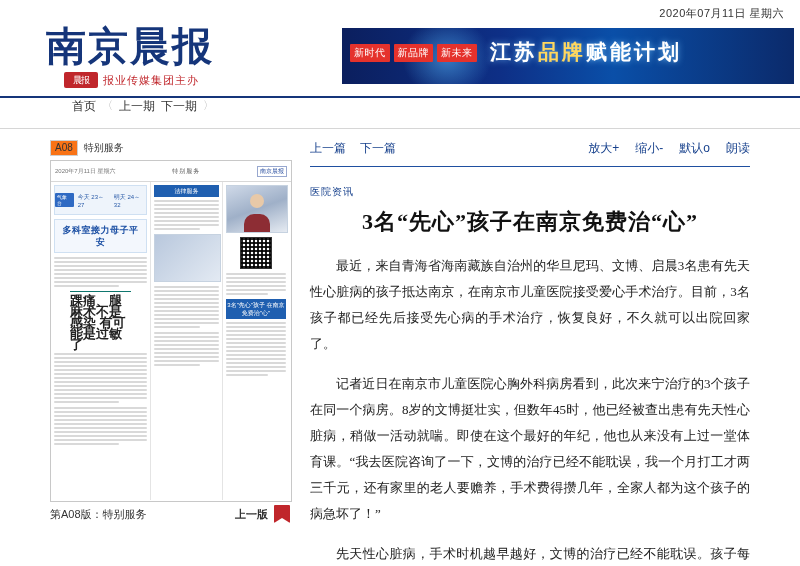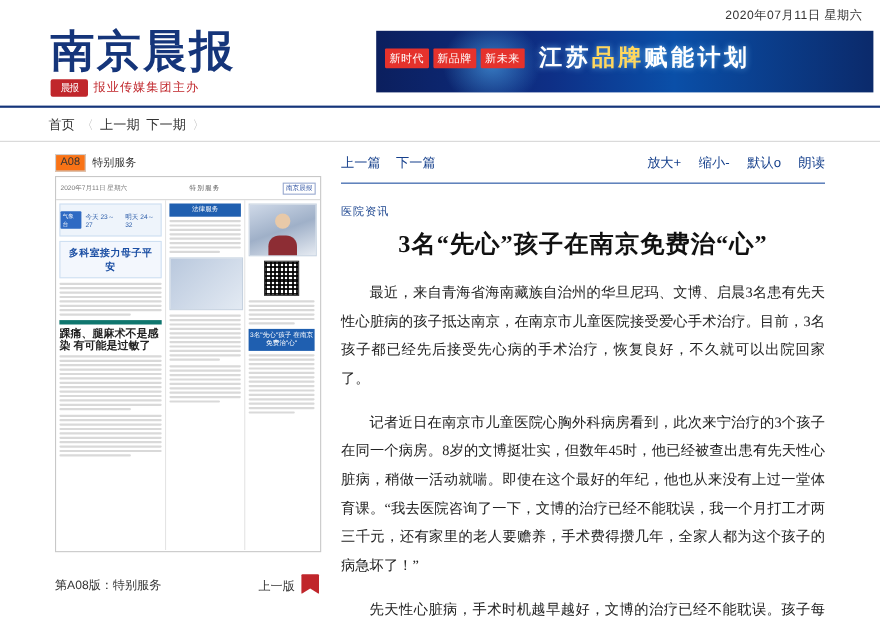--- a/index.html
+++ b/index.html
@@ -18,21 +18,21 @@
   }
 
   
   .masthead{position:absolute;left:0;top:22px;width:800px;height:68px;}
   .logo-zone{position:absolute;left:46px;top:2px;width:260px;}
   .logo-title{
     font-family:"Liberation Serif","DejaVu Serif",serif;
     font-weight:bold;font-size:40px;color:#15357a;letter-spacing:2px;
     line-height:46px;
   }
-  .logo-sub{display:flex;align-items:flex-start;gap:5px;margin-top:2px;}
+  .logo-sub{display:flex;align-items:center;gap:5px;margin-top:2px;margin-left:18px;}
   .logo-badge{
     width:34px;height:16px;background:#c0262b;border-radius:2px;
     color:#fff;font-size:9px;line-height:16px;text-align:center;letter-spacing:-1px;
   }
   .logo-sub-text{font-size:11px;color:#c0262b;letter-spacing:1px;}
 
   
   .banner{
     position:absolute;left:342px;top:6px;width:452px;height:56px;
     background:linear-gradient(90deg,#0b1f5e 0%,#0e2f86 35%,#0a4fa8 60%,#0b2a6b 100%);
@@ -59,21 +59,21 @@
     position:absolute;left:60px;top:-10px;width:90px;height:80px;
     background:radial-gradient(ellipse at center,rgba(90,190,255,.55),rgba(90,190,255,0) 70%);
   }
 
   
   .navbar{
     position:absolute;left:0;top:96px;width:800px;height:30px;
     border-top:2px solid #15357a;border-bottom:1px solid #d6d6d6;
     background:#fff;
   }
-  .navwrap{display:flex;align-items:center;height:30px;padding-left:44px;gap:6px;font-size:12px;color:#333;font-family:Liberation Mono, monospace;}
+  .navwrap{display:flex;align-items:flex-start;height:30px;padding-left:72px;gap:6px;font-size:12px;color:#333;font-family:Liberation Mono, monospace;}
   .navwrap a{color:#333;text-decoration:none;}
   .nav-sep{color:#bbb;font-size:11px;}
 
   
   .left-col{position:absolute;left:50px;top:140px;width:240px;}
   .pagehead{
     display:flex;align-items:center;gap:6px;font-size:10px;color:#333;margin-bottom:4px;
   }
   .pagehead .tagbox{
     background:#f97316;border:1px solid #cfcfcf;padding:0 4px;line-height:14px;
@@ -104,22 +104,22 @@
     display:flex;align-items:center;justify-content:center;gap:4px;
   }
   .mini-ad .badge{background:#2f6ac3;color:#fff;font-size:5px;padding:1px 2px;border-radius:1px;}
   .mini-ad .t{font-size:6px;color:#2a5ba8;}
   .lines{margin-bottom:4px;}
   .lines i{
     display:block;height:2px;background:#d9d9d9;margin:2px 0;border-radius:1px;
   }
   .lines i.s{width:70%;}
   .subhead{
-    font-size:10px;color:#222;font-weight:bold;line-height:11px;margin:4px 0 3px;
-    border-top:4px solid #0f766e;padding-top:3px;
+    font-size:13px;color:#222;font-weight:bold;line-height:11px;margin:4px 16px 3px;
+    border-top:1px solid #0f766e;padding-top:3px;
   }
   .photo{
     width:100%;height:46px;background:linear-gradient(135deg,#b9c8dd,#e3eaf3);
     border:1px solid #c6d2e0;margin-bottom:4px;position:relative;
   }
   .photo.person{background:linear-gradient(160deg,#cfd9e8 0%,#9fb0c8 50%,#e6ebf2 100%);}
   .photo .face{
     position:absolute;left:50%;top:8px;transform:translateX(-50%);
     width:14px;height:14px;border-radius:50%;background:#e8c9a8;
   }
@@ -137,23 +137,23 @@
   .bluebox{
     background:#1f5fb0;color:#fff;font-size:6px;text-align:center;
     padding:2px 1px;margin-bottom:3px;line-height:8px;
   }
   .paper-foot{
     position:absolute;left:0;bottom:0;width:100%;height:0;
   }
 
   .left-foot{
     display:flex;align-items:center;justify-content:space-between;
-    margin-top:20px;font-size:11px;color:#333;
-  }
-  .left-foot .lf-r{display:flex;align-items:flex-end;gap:6px;}
+    margin-top:3px;font-size:11px;color:#333;
+  }
+  .left-foot .lf-r{display:flex;align-items:center;gap:6px;font-weight:bold;}
   .redtag{
     width:16px;height:18px;background:#c0262b;border-radius:1px;
     position:relative;
   }
   .redtag:after{
     content:"";position:absolute;left:0;bottom:0;border-left:8px solid transparent;
     border-right:8px solid transparent;border-bottom:5px solid #fff;
   }
 
   

